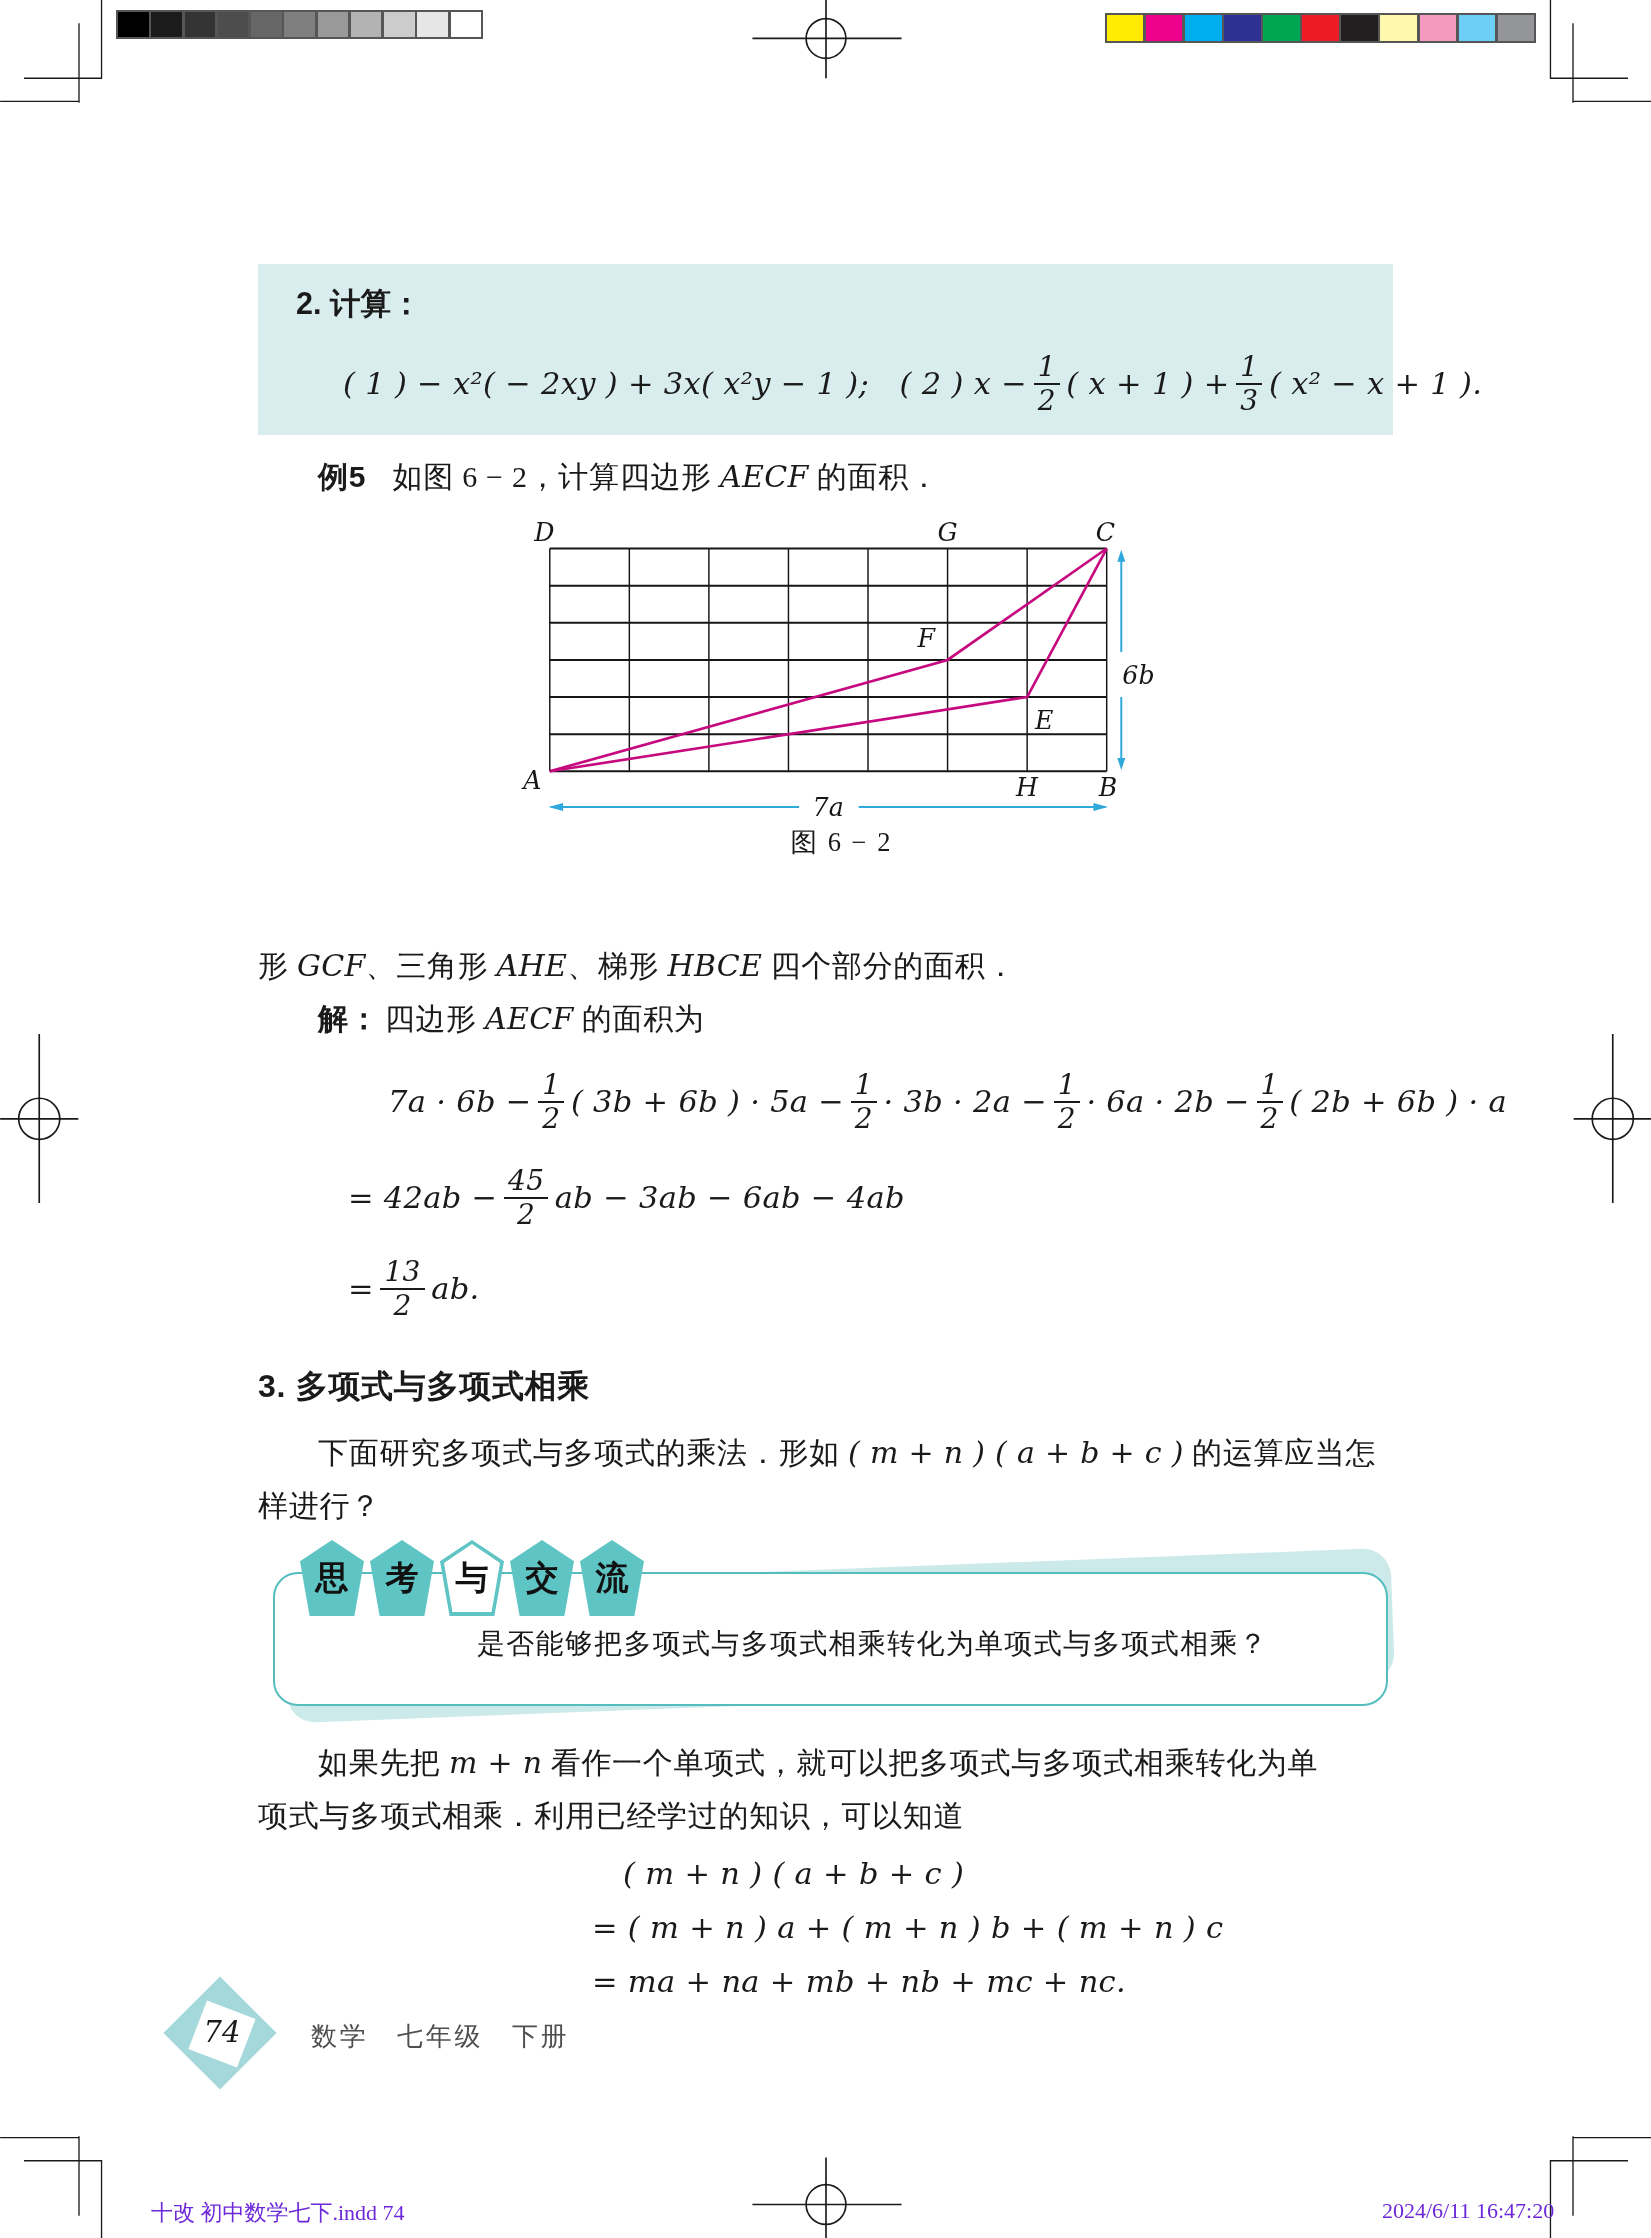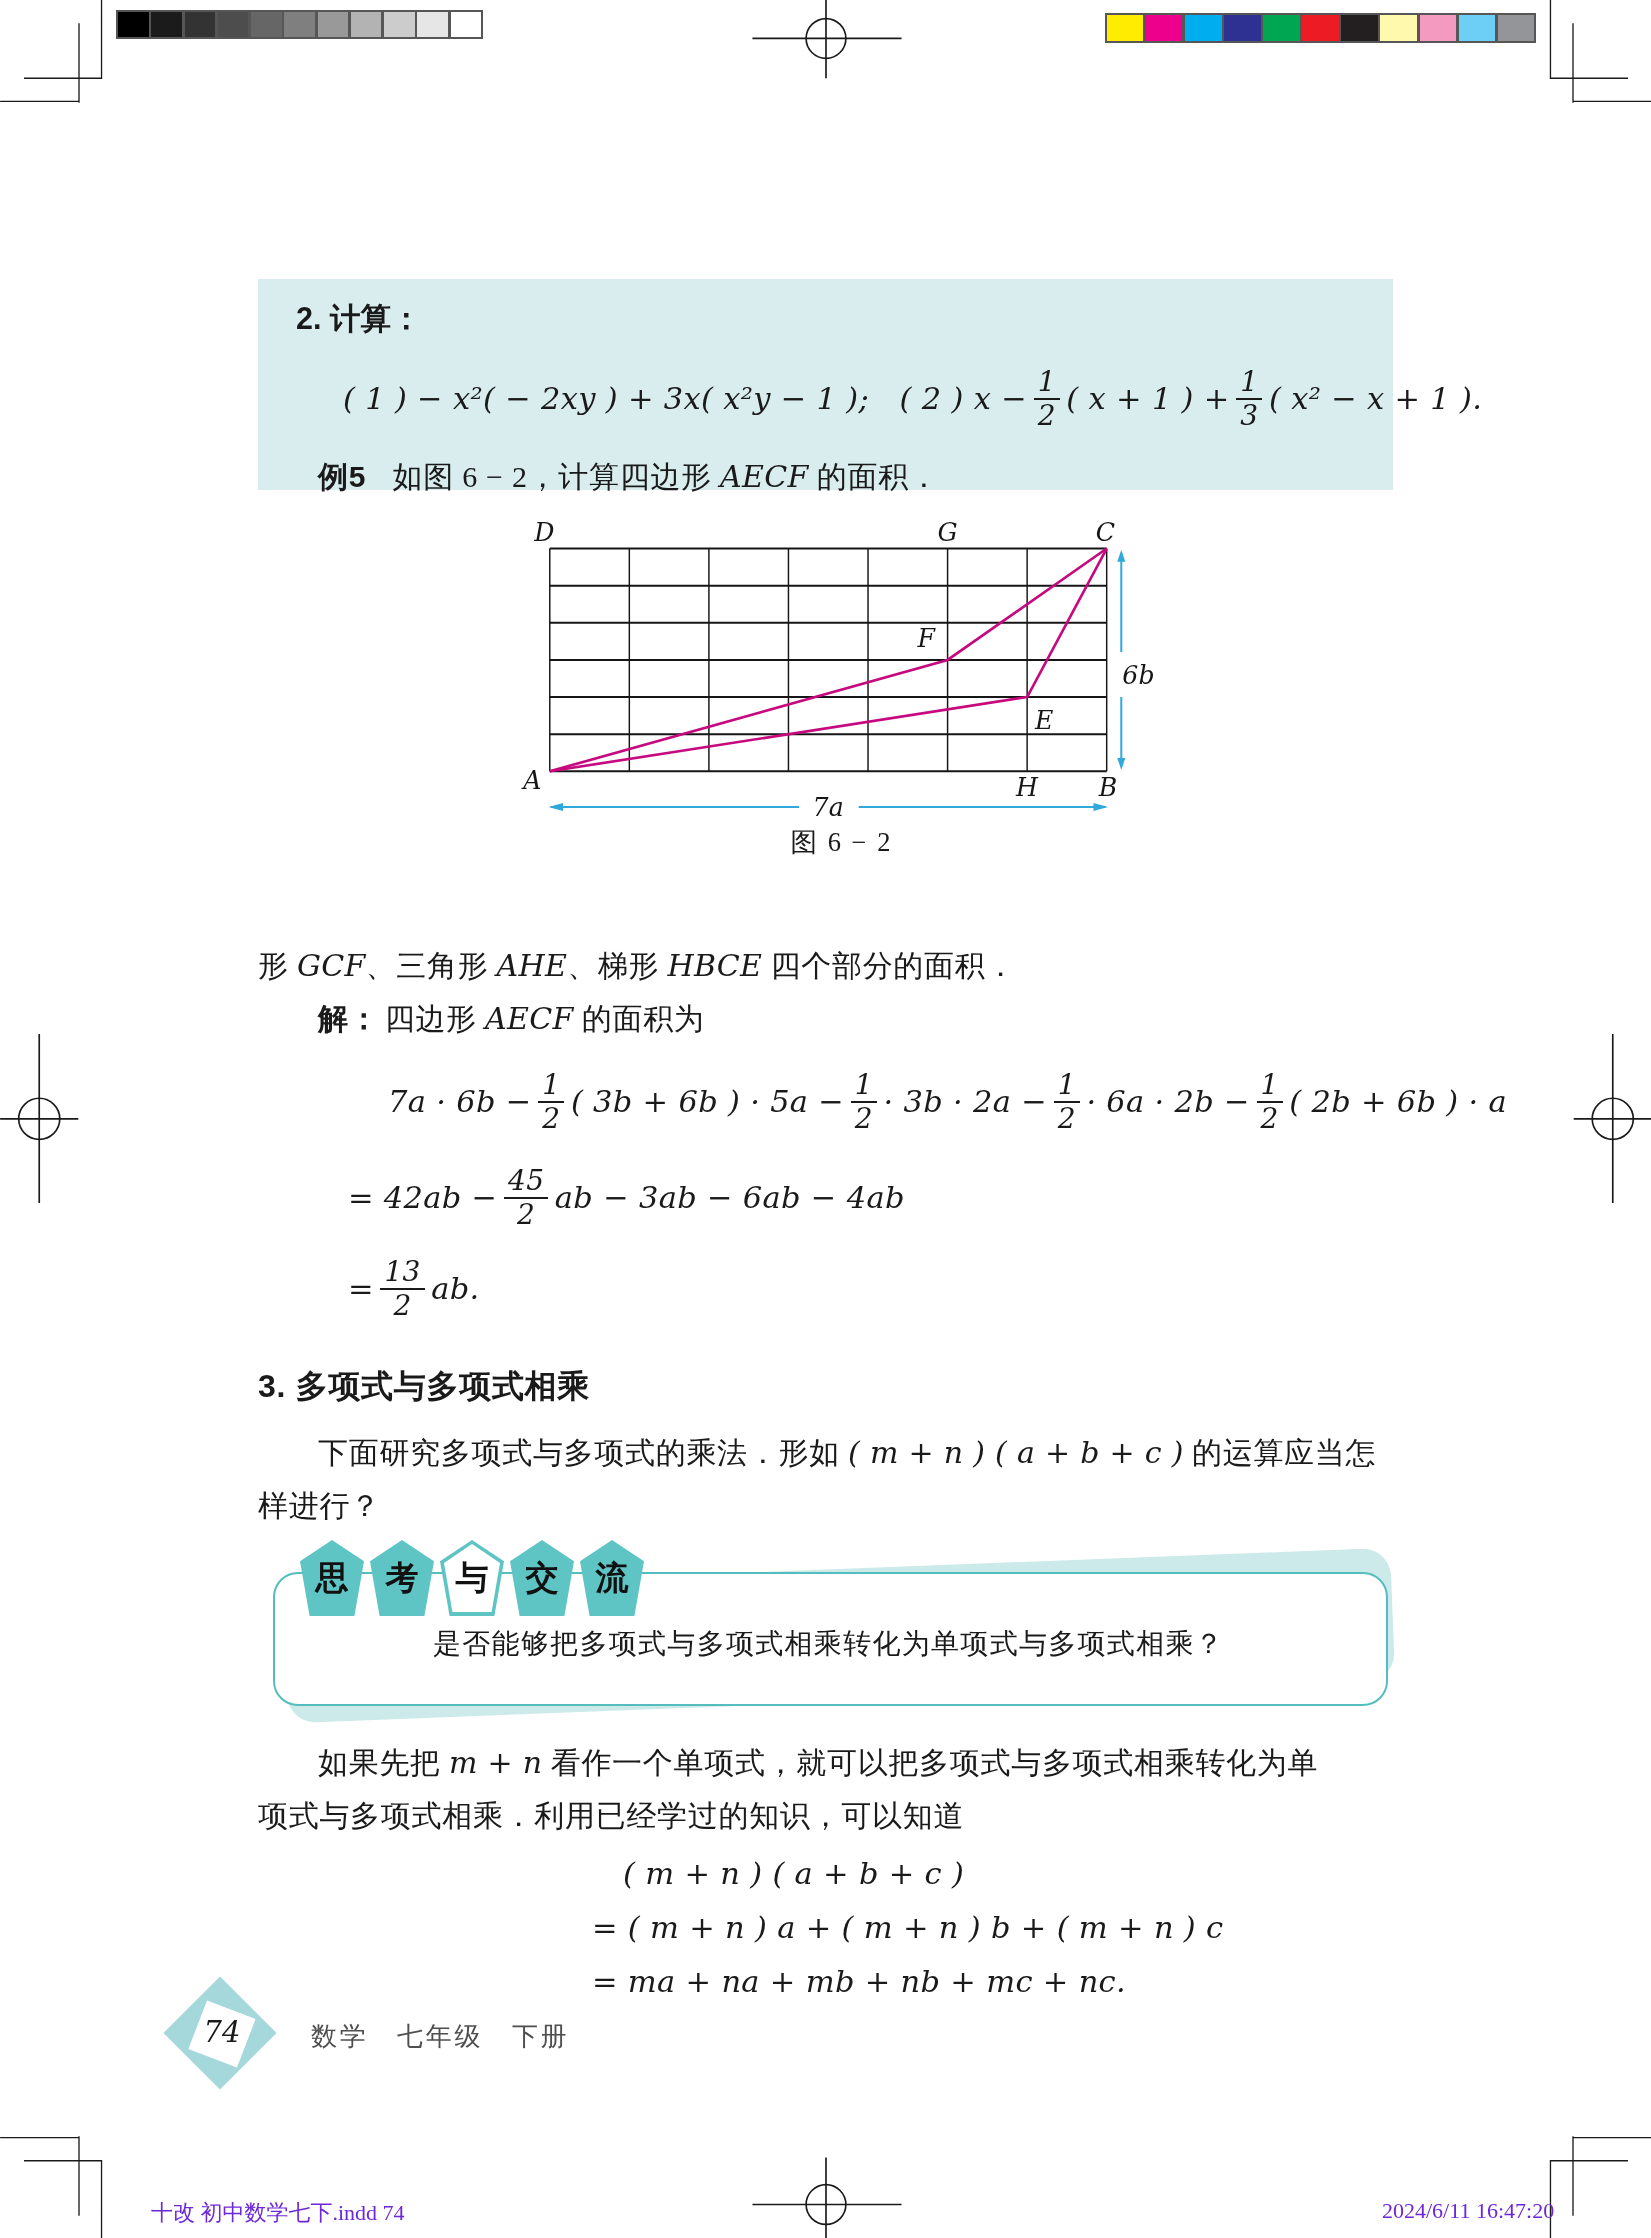--- a/index.html
+++ b/index.html
@@ -8,42 +8,42 @@
   .page{position:absolute;inset:0;}
   .line{position:absolute;white-space:nowrap;font-size:30px;letter-spacing:0.7px;}
   .hei{font-family:"Liberation Sans",sans-serif;font-weight:700;}
   .m{font-family:"DejaVu Serif",serif;font-style:italic;letter-spacing:0.3px;}
   
   .calbar{position:absolute;display:flex;gap:2.7px;background:#565656;border:2.7px solid #565656;}
   .calbar .swatch{flex:1;}
   
   .marks{position:absolute;left:0;top:0;pointer-events:none;}
   
-  .bluebox{position:absolute;left:258px;top:279px;width:1135px;height:211px;background:#d9edee;}
+  .bluebox{position:absolute;left:258px;top:264px;width:1135px;height:171px;background:#d9edee;}
   .ex-label{position:absolute;left:38px;top:20px;font-size:30.5px;}
   .ex-formula{position:absolute;left:85px;top:76px;height:87px;display:flex;align-items:center;font-size:30.5px;white-space:nowrap;}
   .gap2{display:inline-block;width:30.5px;}
   
   .frac{display:inline-block;text-align:center;vertical-align:middle;margin:0 6.6px;}
   .frac .fn{display:block;font-size:28px;line-height:1.12;padding:0 4px;}
   .frac .fd{display:block;font-size:28px;line-height:1.12;padding:0 4px;border-top:2px solid #1a1a1a;}
   .eqrow{position:absolute;display:flex;align-items:center;white-space:nowrap;font-size:30.5px;height:87px;}
   
   .fig{position:absolute;left:510px;top:522px;width:663px;height:305px;}
   .figcap{position:absolute;left:510px;top:824px;width:663px;text-align:center;font-size:26.5px;letter-spacing:2px;}
   
   .callout-shadow{position:absolute;left:285px;top:1569px;width:1108px;height:133px;background:#cdeaea;border-radius:28px;transform:rotate(-2.2deg);}
   .callout-box{position:absolute;left:273px;top:1572px;width:1111px;height:130px;background:#ffffff;border:2.7px solid #55bdbd;border-radius:25px;}
   .badges{position:absolute;left:300px;top:1540px;display:flex;gap:6px;}
   .badge{position:relative;width:64px;height:76px;}
   .badge .shape{position:absolute;inset:0;background:#5ec4c4;clip-path:polygon(50% 0%,100% 28%,85% 100%,15% 100%,0% 28%);}
   .badge .inner{position:absolute;inset:4px;background:#ffffff;clip-path:polygon(50% 0%,100% 28%,85% 100%,15% 100%,0% 28%);}
   .badge span{position:absolute;inset:0;display:flex;align-items:center;justify-content:center;
               font-size:33px;font-weight:700;font-family:"Liberation Sans",sans-serif;color:#111;}
-  .callout-text{position:absolute;left:273px;top:1625px;width:1111px;text-align:center;font-size:28px;letter-spacing:1.3px;}
+  .callout-text{position:absolute;left:273px;top:1625px;width:1111px;text-align:center;font-size:28px;letter-spacing:1.3px;padding-left:44px;}
   
   .diamond{position:absolute;left:180px;top:1993px;width:80px;height:80px;background:#a5d8da;transform:rotate(45deg);}
   .diamond-inner{position:absolute;left:196px;top:2008px;width:52px;height:52px;background:#ffffff;transform:rotate(21deg);}
   .pagenum{position:absolute;left:191px;top:2015px;width:62px;text-align:center;font-size:29px;font-style:italic;font-family:"DejaVu Serif",serif;}
   .booktitle{position:absolute;left:311px;top:2019px;font-size:26px;color:#4f4f4f;letter-spacing:2.7px;}
   .prepress-text{position:absolute;font-size:22px;color:#6d28d9;}
 </style>
 </head>
 <body>
 

